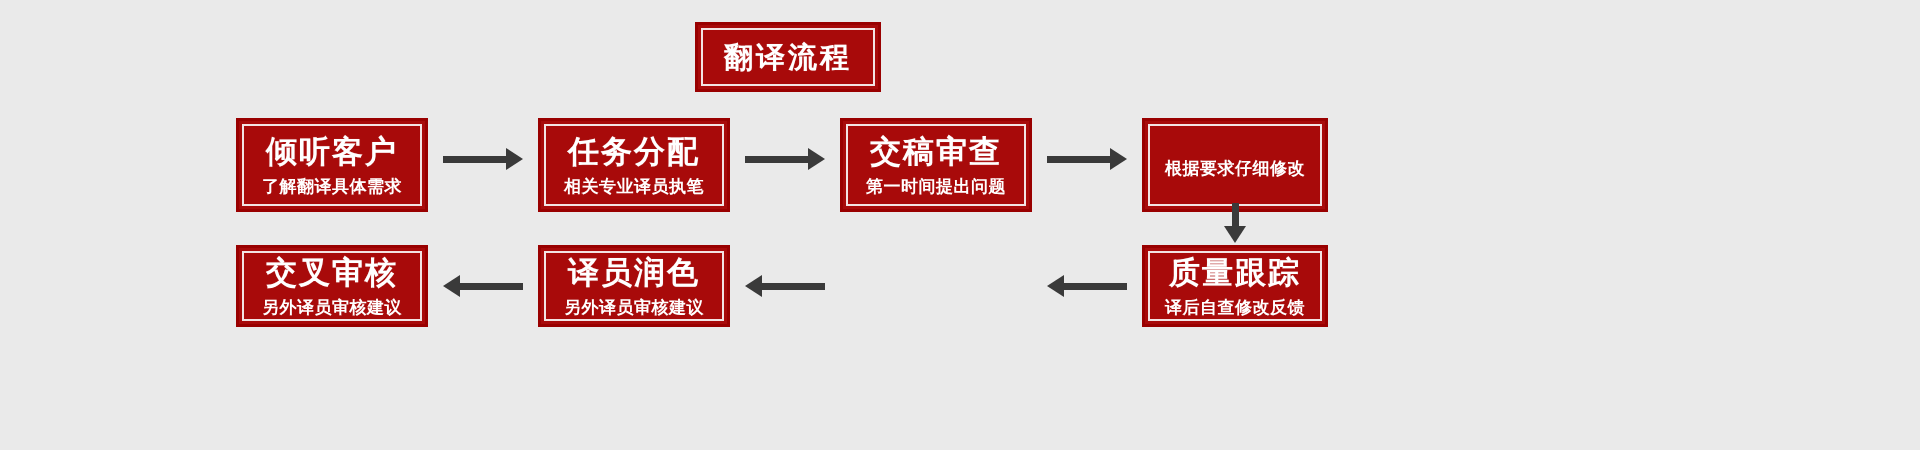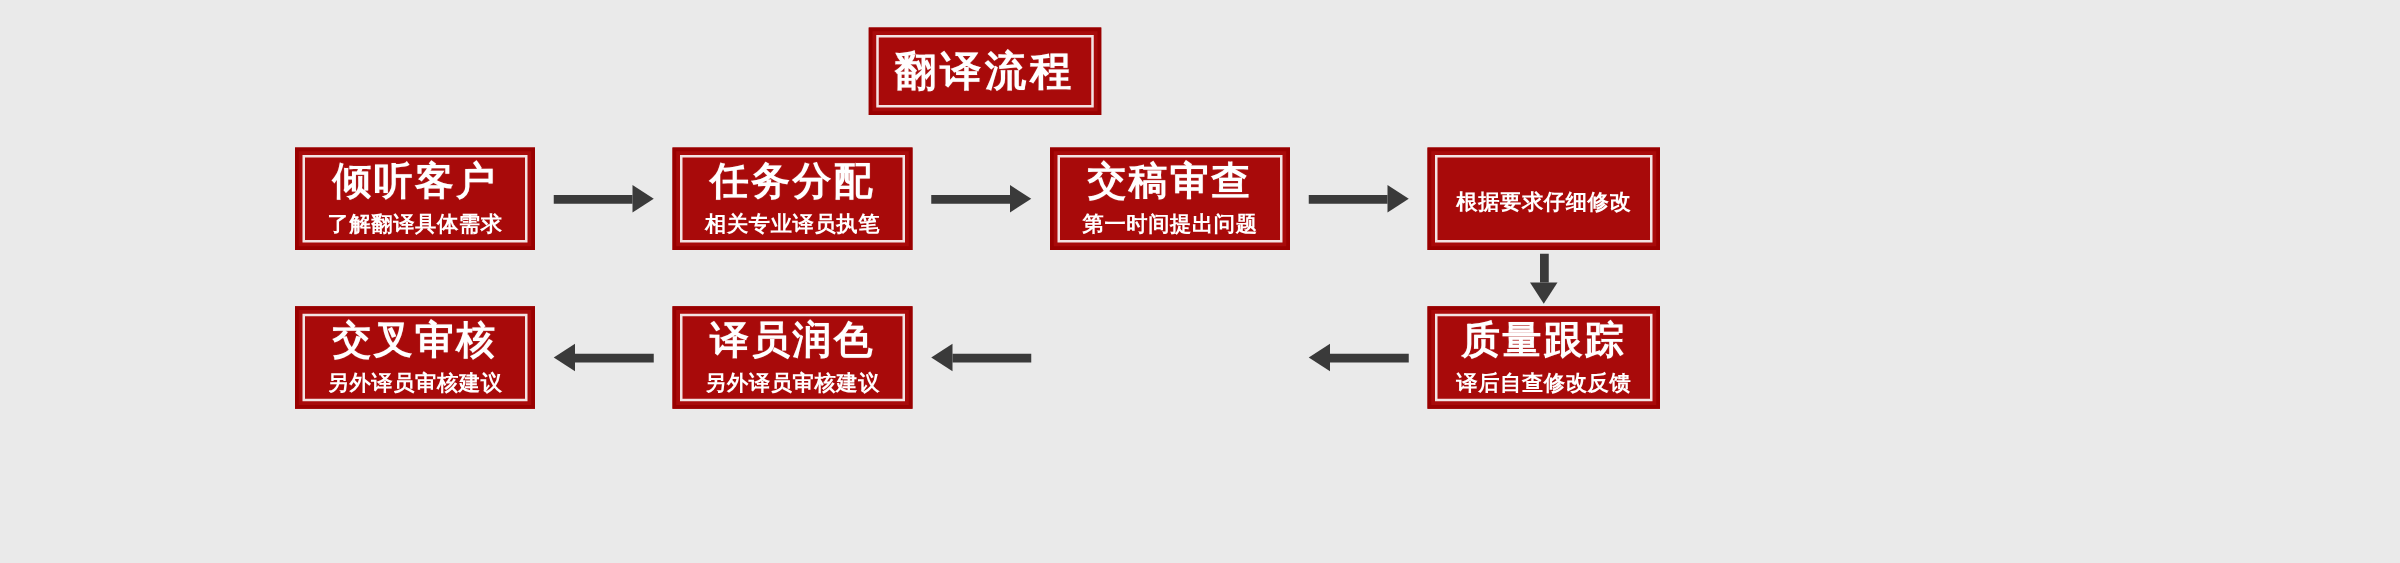--- a/index.html
+++ b/index.html
@@ -64,27 +64,27 @@
   }
 
   
   #title-box {
     left: 695px;
     top: 22px;
     width: 186px;
     height: 70px;
   }
   #title-box .node-title {
-    font-size: 33px;
+    font-size: 29px;
     letter-spacing: 3px;
     margin: 0;
   }
 
   
-  .row1 { top: 118px; height: 82px; }
+  .row1 { top: 118px; height: 94px; }
   .row2 { top: 245px; height: 82px; }
 
   .col1 { left: 236px; width: 192px; }
   .col2 { left: 538px; width: 192px; }
   .col3 { left: 840px; width: 192px; align-items: flex-end; }
   .col4 { left: 1142px; width: 186px; }
 
   
   .arrow-h {
     position: absolute;

